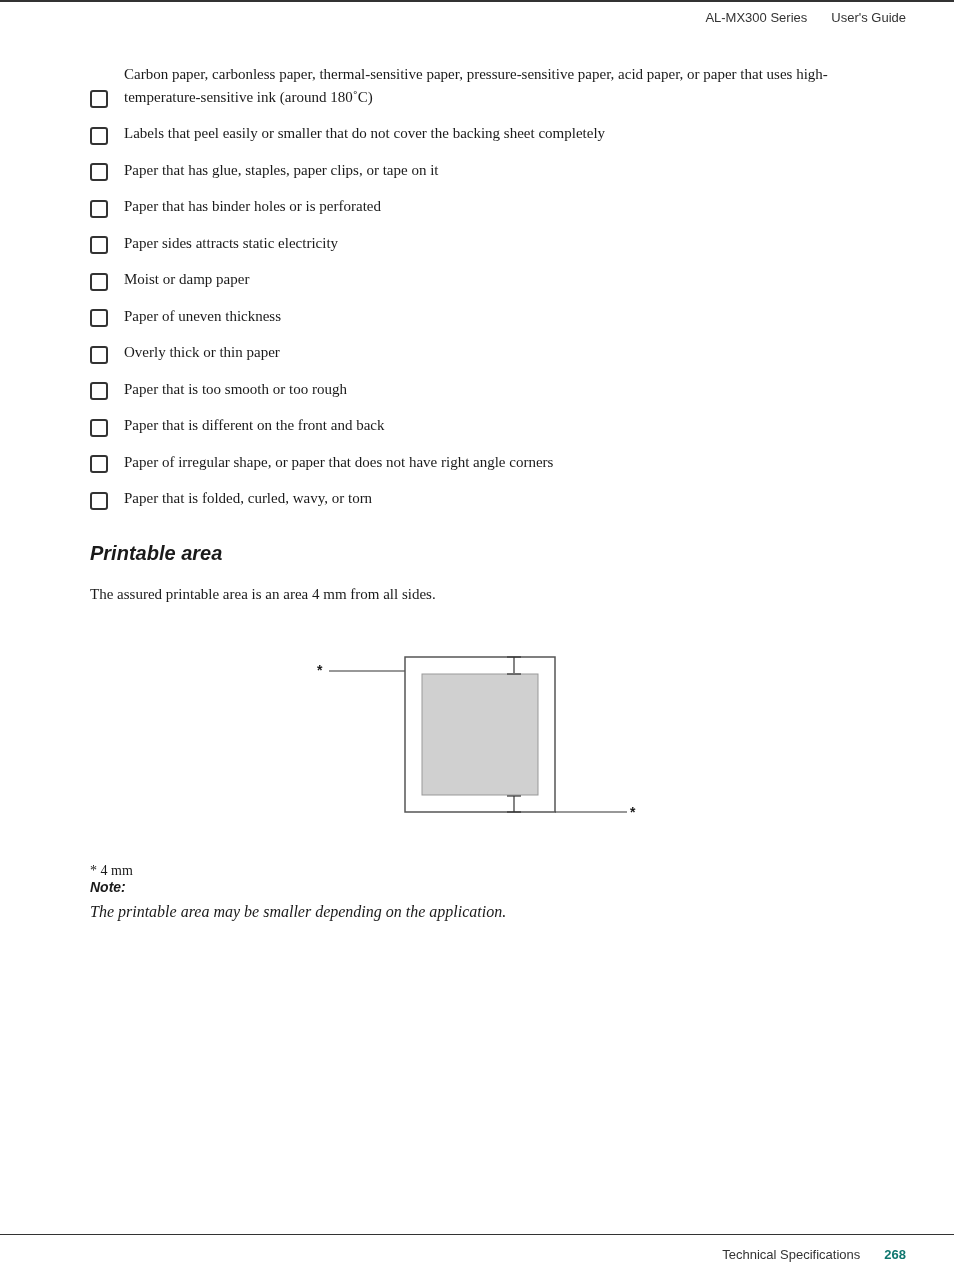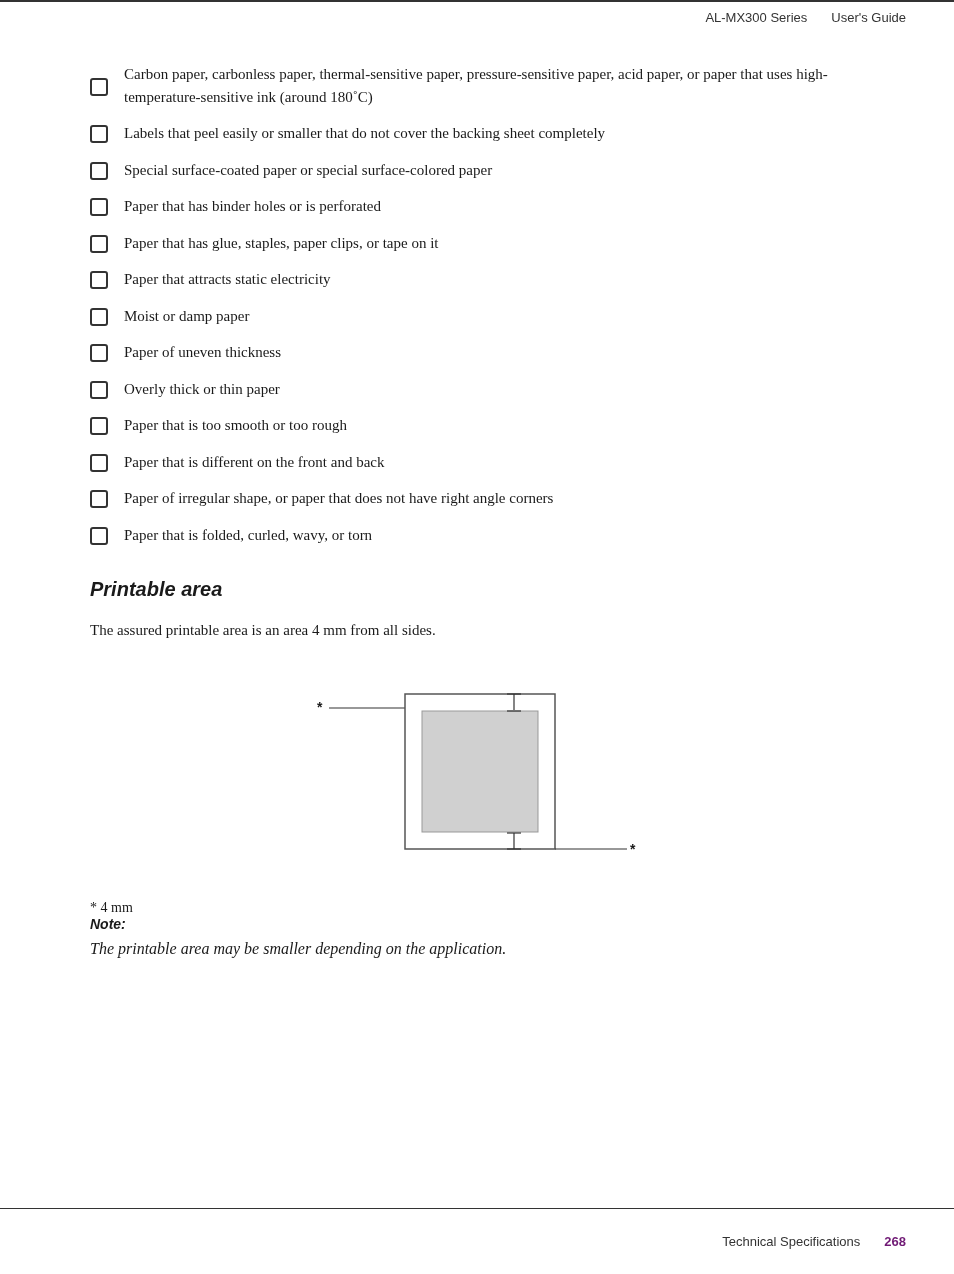--- a/index.html
+++ b/index.html
@@ -45,21 +45,21 @@
       padding: 30px 90px 40px 90px;
     }
 
     .bullet-list {
       list-style: none;
       margin-bottom: 32px;
     }
 
     .bullet-list li {
       display: flex;
-      align-items: center;
+      align-items: flex-end;
       margin-bottom: 14px;
       line-height: 1.5;
       font-size: 15px;
     }
 
     .checkbox-icon {
       display: inline-block;
       width: 18px;
       height: 18px;
       border: 2px solid #333;
@@ -116,41 +116,41 @@
 
     .footnote {
       font-size: 14px;
     }
 
     .bottom-bar {
       position: absolute;
       bottom: 0;
       width: 100%;
       border-top: 1.5px solid #333;
-      padding: 25px 48px;
+      padding: 12px 48px;
       display: flex;
       justify-content: flex-end;
       align-items: center;
     }
 
     .footer-text {
       font-size: 13px;
       color: #333;
       font-family: Arial, sans-serif;
     }
 
     .footer-sep {
       margin: 0 12px;
       color: #333;
     }
 
     .footer-page {
       font-size: 13px;
       font-weight: bold;
-      color: #701a75;
+      color: #0f766e;
       font-family: Arial, sans-serif;
     }
 
     
     .svg-diagram {
       display: block;
       margin: 0 auto 20px auto;
     }
   </style>
 </head>
@@ -170,33 +170,29 @@
     <li>
           <span class="checkbox-icon"></span>
           <span class="bullet-text">Carbon paper, carbonless paper, thermal-sensitive paper, pressure-sensitive paper, acid paper, or paper that uses high-temperature-sensitive ink (around 180˚C)</span>
         </li>
         <li>
           <span class="checkbox-icon"></span>
           <span class="bullet-text">Labels that peel easily or smaller that do not cover the backing sheet completely</span>
         </li>
         <li>
           <span class="checkbox-icon"></span>
-          <span class="bullet-text">Special surface-coated paper or special surface-colored paper</span>
+          <span class="bullet-text">Paper that has glue, staples, paper clips, or tape on it</span>
         </li>
         <li>
           <span class="checkbox-icon"></span>
           <span class="bullet-text">Paper that has binder holes or is perforated</span>
         </li>
         <li>
           <span class="checkbox-icon"></span>
-          <span class="bullet-text">Paper that has glue, staples, paper clips, or tape on it</span>
-        </li>
-        <li>
-          <span class="checkbox-icon"></span>
-          <span class="bullet-text">Paper that attracts static electricity</span>
+          <span class="bullet-text">Paper sides attracts static electricity</span>
         </li>
         <li>
           <span class="checkbox-icon"></span>
           <span class="bullet-text">Moist or damp paper</span>
         </li>
         <li>
           <span class="checkbox-icon"></span>
           <span class="bullet-text">Paper of uneven thickness</span>
         </li>
         <li>

